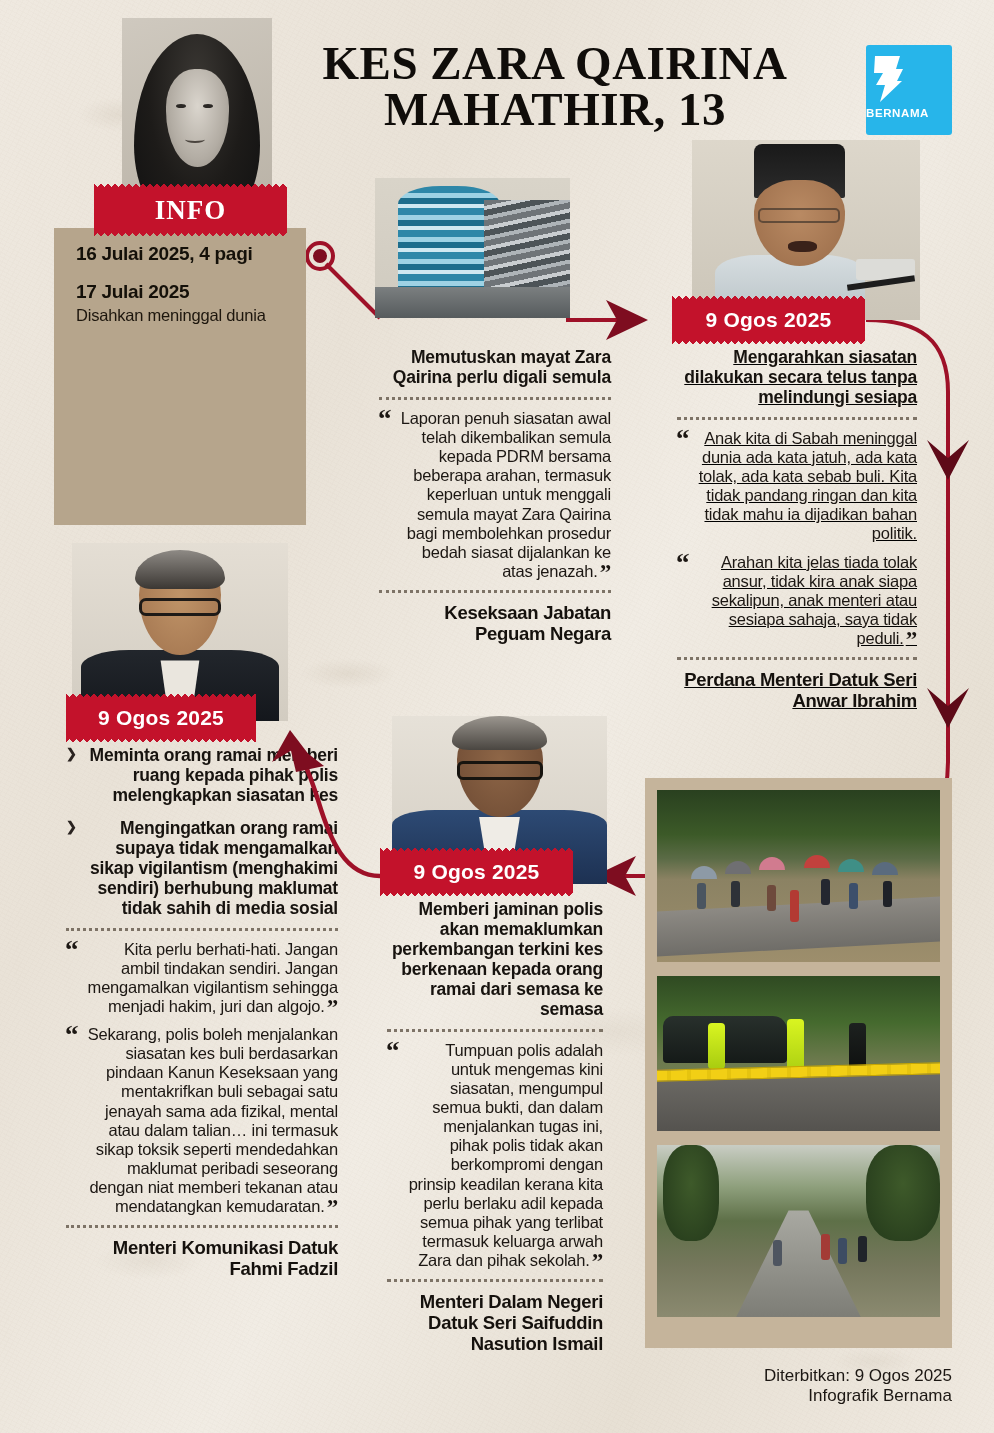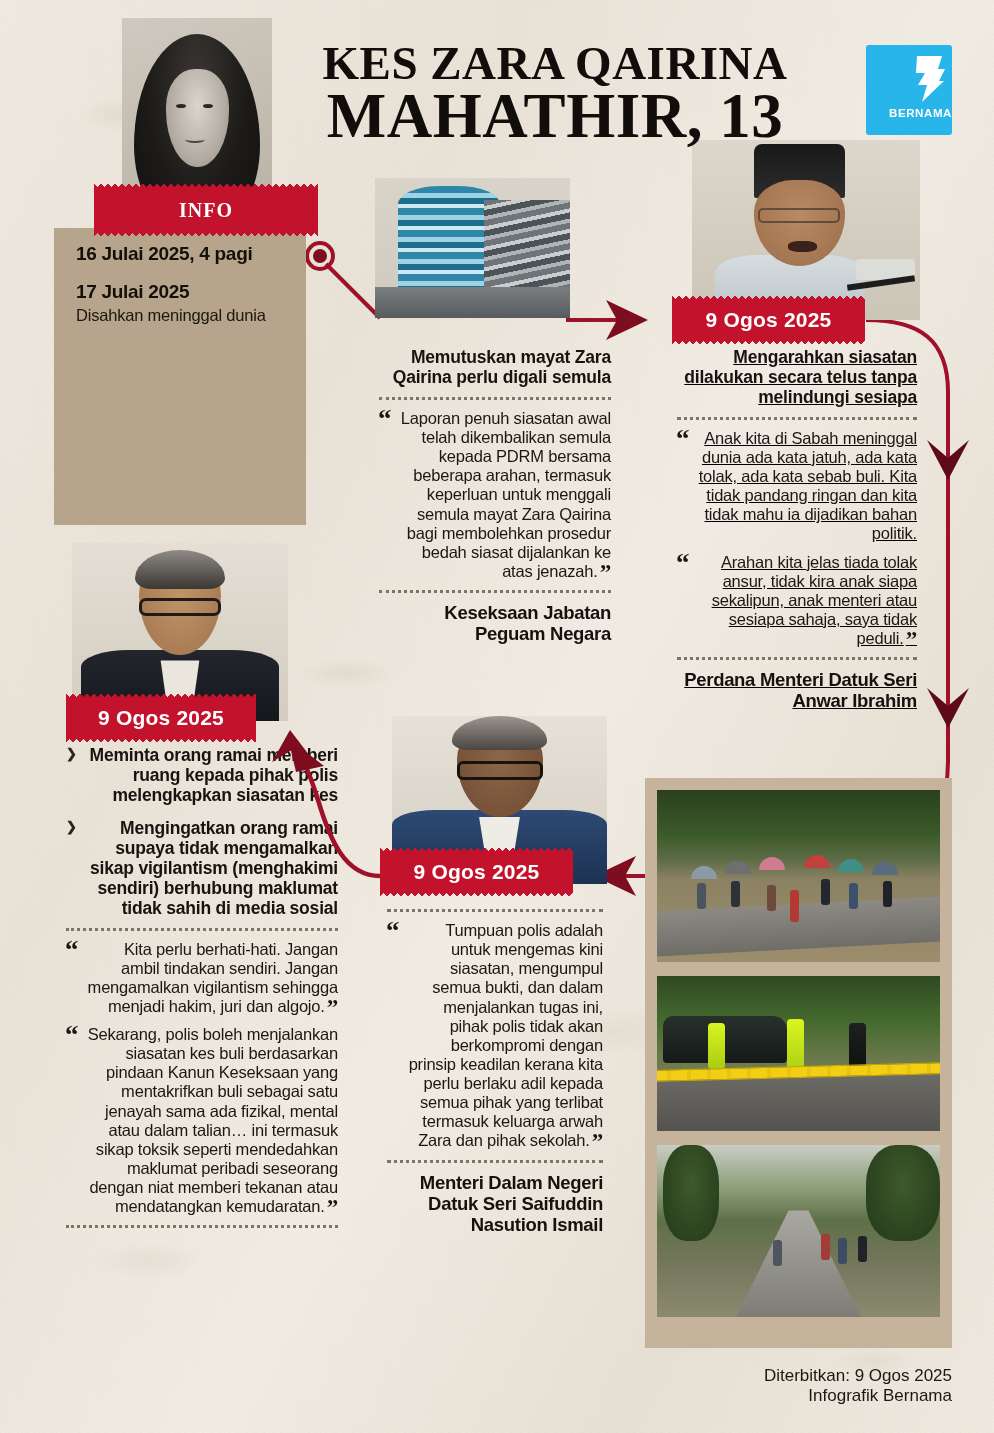--- a/index.html
+++ b/index.html
@@ -112,27 +112,27 @@
     position: absolute; left: 255px; top: 40px; width: 600px;
     font-family: "Liberation Serif", serif;
     font-weight: bold;
     font-size: 47px;
     line-height: .98;
     text-align: center;
     color: #100d0a;
     letter-spacing: .5px;
     z-index: 5;
   }
-  #title .l2 { display: block; font-size: 63px; }
+  #title .l2 { display: block; font-size: 47px; }
 
   
   #bernama {
     position: absolute; left: 866px; top: 45px; width: 86px; height: 90px;
     background: #27b5ea; border-radius: 3px; z-index: 6;
-    display: flex; flex-direction: column; align-items: flex-end; justify-content: flex-start;
+    display: flex; flex-direction: column; align-items: flex-start; justify-content: flex-start;
     padding-top: 8px;
   }
   #bernama .mark { width: 44px; height: 52px; }
   #bernama .wordmark {
     color: #fff; font-weight: bold; font-size: 11.5px; letter-spacing: .6px;
     margin-top: 2px;
   }
 
   
   .photo { position: absolute; overflow: hidden; }
@@ -308,22 +308,22 @@
 
   
   #connectors { position: absolute; inset: 0; z-index: 3; pointer-events: none; }
 
   
   #info-panel {
     position: absolute; left: 54px; top: 228px; width: 252px; height: 297px;
     background: #b6a58c; z-index: 3;
   }
   #info-label {
-    position: absolute; left: 94px; top: 190px; width: 224px; height: 40px;
-    font-size: 20px; line-height: 40px; z-index: 7;
+    position: absolute; left: 94px; top: 190px; width: 193px; height: 40px;
+    font-size: 27px; line-height: 40px; z-index: 7;
     font-family: "Liberation Serif", serif; letter-spacing: 1px;
   }
   #info-body { position: absolute; left: 76px; top: 243px; width: 218px; z-index: 7; }
   #info-body .d1 { font-weight: bold; font-size: 19px; color: #141009; margin-bottom: 3px; letter-spacing: -.3px;}
   #info-body .p1 { font-size: 16.5px; color: #1d160d; line-height: 1.16; letter-spacing: -.2px;}
   #info-body .d2 { font-weight: bold; font-size: 19px; color: #141009; margin-top: 16px; margin-bottom: 3px; letter-spacing: -.3px;}
   #info-body .p2 { font-size: 16.5px; color: #1d160d; line-height: 1.16; letter-spacing: -.2px;}
 
   .lbl-8ogos { position: absolute; left: 373px; top: 302px; width: 193px; height: 36px;
     font-size: 21px; line-height: 36px; }
@@ -537,24 +537,26 @@
     <div class="quote-block body-txt">
       <span class="qm-open">“</span><span>Kita perlu berhati-hati. Jangan ambil tindakan sendiri. Jangan mengamalkan vigilantism sehingga menjadi hakim, juri dan algojo.</span><span class="qm-close">”</span>
     </div>
     <div class="gap8"></div>
     <div class="quote-block body-txt">
       <span class="qm-open">“</span><span>Sekarang, polis boleh menjalankan siasatan kes buli berdasarkan pindaan Kanun Keseksaan yang mentakrifkan buli sebagai satu jenayah sama ada fizikal, mental atau dalam talian… ini termasuk sikap toksik seperti mendedahkan maklumat peribadi seseorang dengan niat memberi tekanan atau mendatangkan kemudaratan.</span><span class="qm-close">”</span>
     </div>
     <div class="gap8"></div>
       <div class="dotted"></div>
       <div class="gap8"></div>
+    <div class="attrib">Menteri Komunikasi Datuk Fahmi Fadzil</div>
   </div>
 
   <div class="torn-label lbl-saif">9 Ogos 2025</div>
   <div class="col-body" id="body-saif">
+    <div class="headline">Memberi jaminan polis akan memaklumkan perkembangan terkini kes berkenaan kepada orang ramai dari semasa ke semasa</div>
     <div class="gap8"></div>
       <div class="dotted"></div>
       <div class="gap8"></div>
     <div class="quote-block body-txt">
       <span class="qm-open">“</span><span>Tumpuan polis adalah untuk mengemas kini siasatan, mengumpul semua bukti, dan dalam menjalankan tugas ini, pihak polis tidak akan berkompromi dengan prinsip keadilan kerana kita perlu berlaku adil kepada semua pihak yang terlibat termasuk keluarga arwah Zara dan pihak sekolah.</span><span class="qm-close">”</span>
     </div>
     <div class="gap8"></div>
       <div class="dotted"></div>
       <div class="gap8"></div>
     <div class="attrib">Menteri Dalam Negeri Datuk Seri Saifuddin Nasution Ismail</div>

